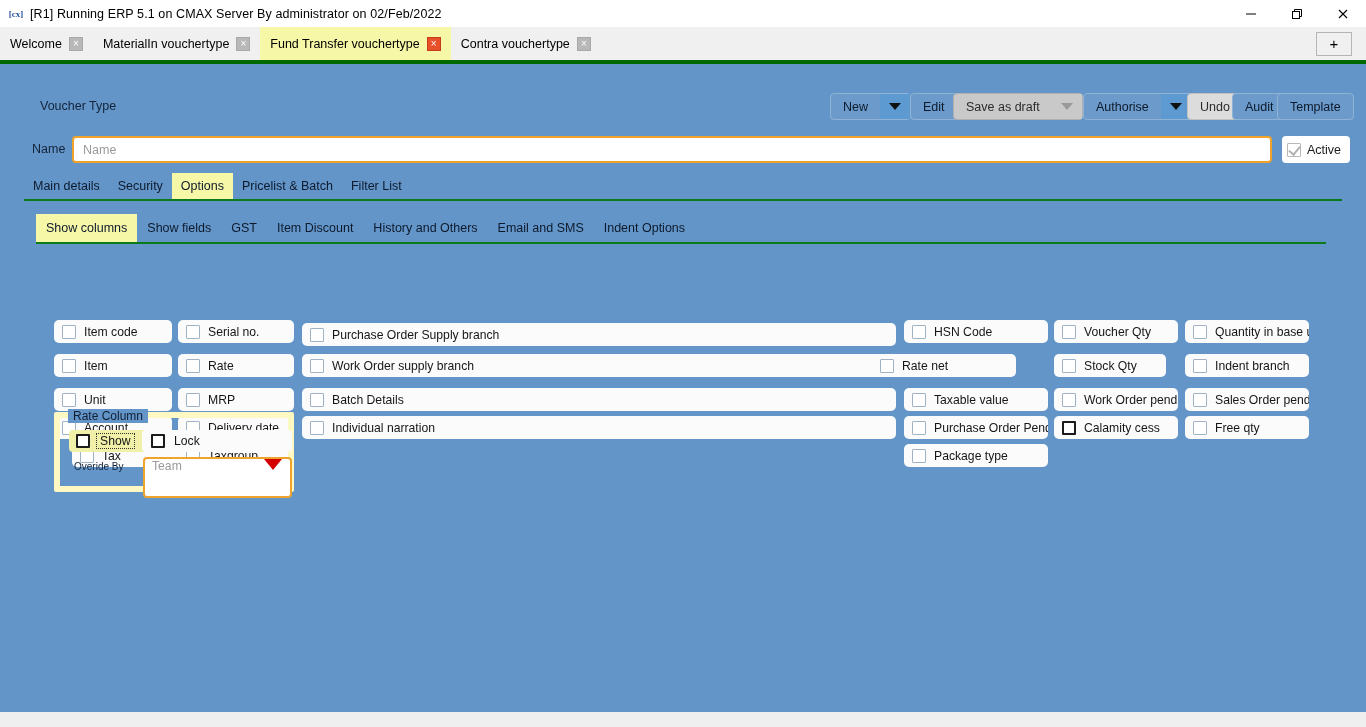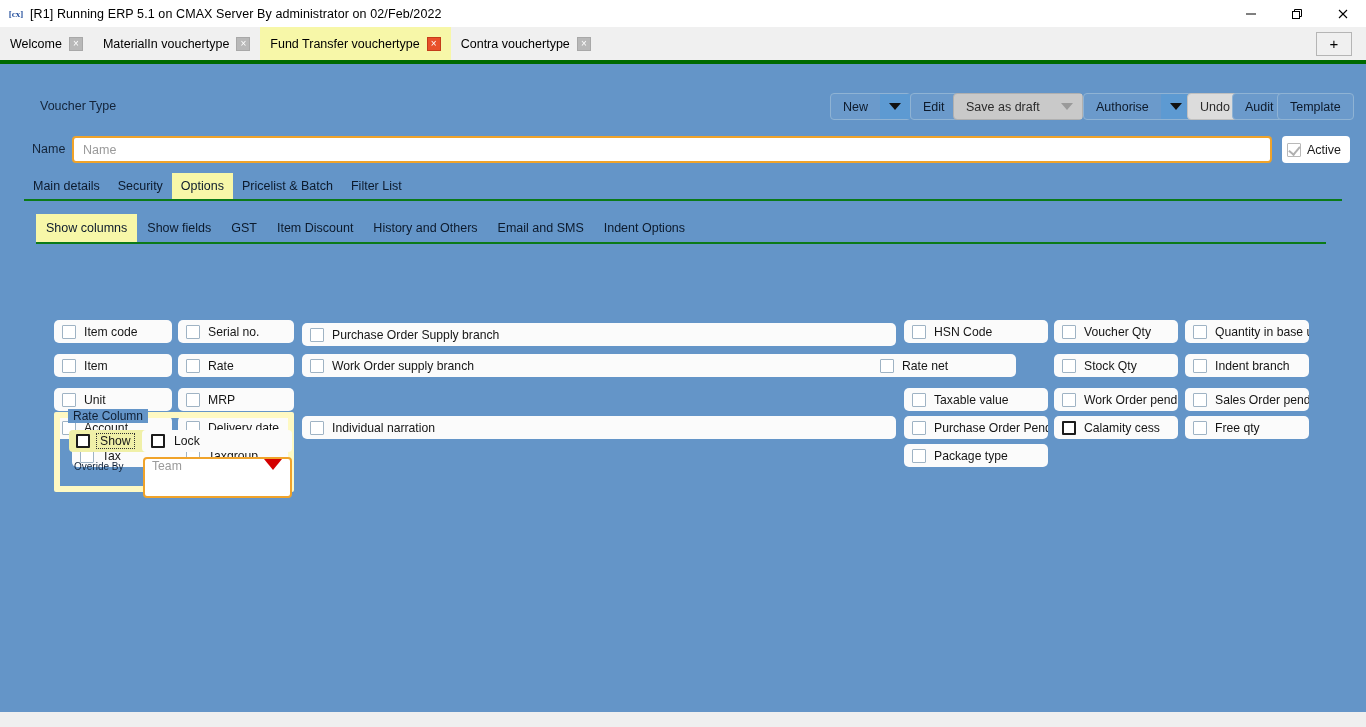--- a/index.html
+++ b/index.html
@@ -389,20 +389,24 @@
         <span>Taxgroup</span>
       </div>
       <div class="chk" style="left: 302px; top: 69px; width: 594px;">
         <span class="cb"></span>
         <span>Purchase Order Supply branch</span>
       </div>
       <div class="chk" style="left: 302px; top: 100px; width: 594px;">
         <span class="cb"></span>
         <span>Work Order supply branch</span>
       </div>
+      <div class="chk" style="left: 302px; top: 134px; width: 594px;">
+        <span class="cb"></span>
+        <span>Batch Details</span>
+      </div>
       <div class="chk" style="left: 302px; top: 162px; width: 594px;">
         <span class="cb"></span>
         <span>Individual narration</span>
       </div>
       <div class="chk" style="left: 904px; top: 66px; width: 144px;">
         <span class="cb"></span>
         <span>HSN  Code</span>
       </div>
       <div class="chk" style="left: 872px; top: 100px; width: 144px;">
         <span class="cb"></span>
@@ -417,21 +421,21 @@
         <span>Purchase Order Pending</span>
       </div>
       <div class="chk" style="left: 904px; top: 190px; width: 144px;">
         <span class="cb"></span>
         <span>Package type</span>
       </div>
       <div class="chk" style="left: 1054px; top: 66px; width: 124px;">
         <span class="cb"></span>
         <span>Voucher Qty</span>
       </div>
-      <div class="chk" style="left: 1054px; top: 100px; width: 124px; align-items: center;">
+      <div class="chk" style="left: 1054px; top: 100px; width: 112px; align-items: center;">
         <span class="cb"></span>
         <span>Stock Qty</span>
       </div>
       <div class="chk" style="left: 1054px; top: 134px; width: 124px;">
         <span class="cb"></span>
         <span>Work Order pending</span>
       </div>
       <div class="chk" style="left: 1054px; top: 162px; width: 124px;">
         <span class="cb dark"></span>
         <span>Calamity cess</span>

